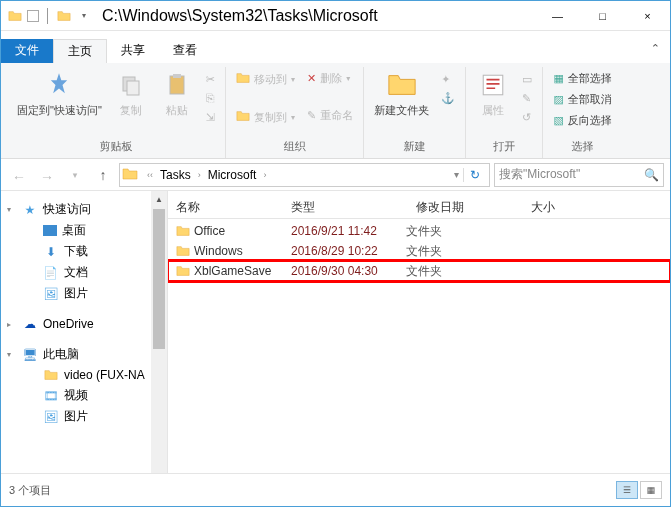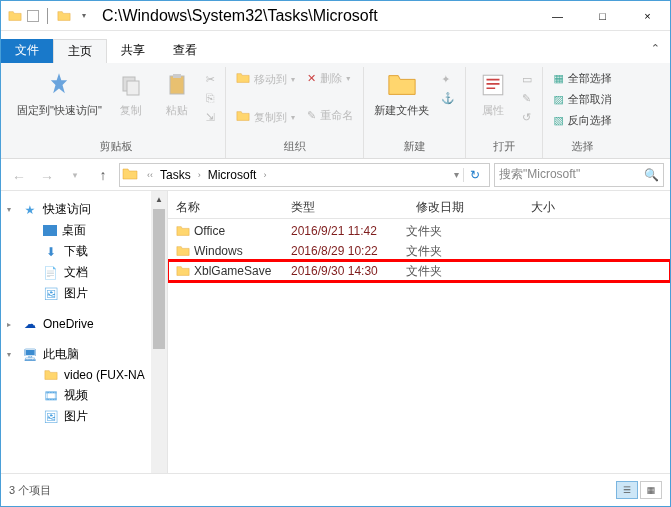--- a/index.html
+++ b/index.html
@@ -378,21 +378,21 @@
           <div class="cell date">2016/8/29 10:22</div>
           <div class="cell type">文件夹</div>
         </div>
         <div class="frow highlighted">
           <div class="cell name">
             <svg width="14" height="14" viewBox="0 0 16 16">
               <path class="folder-svg" d="M1 3h5l1 2h8v8H1z"></path>
             </svg>
             <span>XblGameSave</span>
           </div>
-          <div class="cell date">2016/9/30 14:30</div>
+          <div class="cell date">2016/9/30 04:30</div>
           <div class="cell type">文件夹</div>
         </div>
       </div>
   </div>
 </div>
 
 <div class="statusbar">
   <span>3 个项目</span>
   <div class="viewbtns">
     <div class="vbtn active">☰</div>

